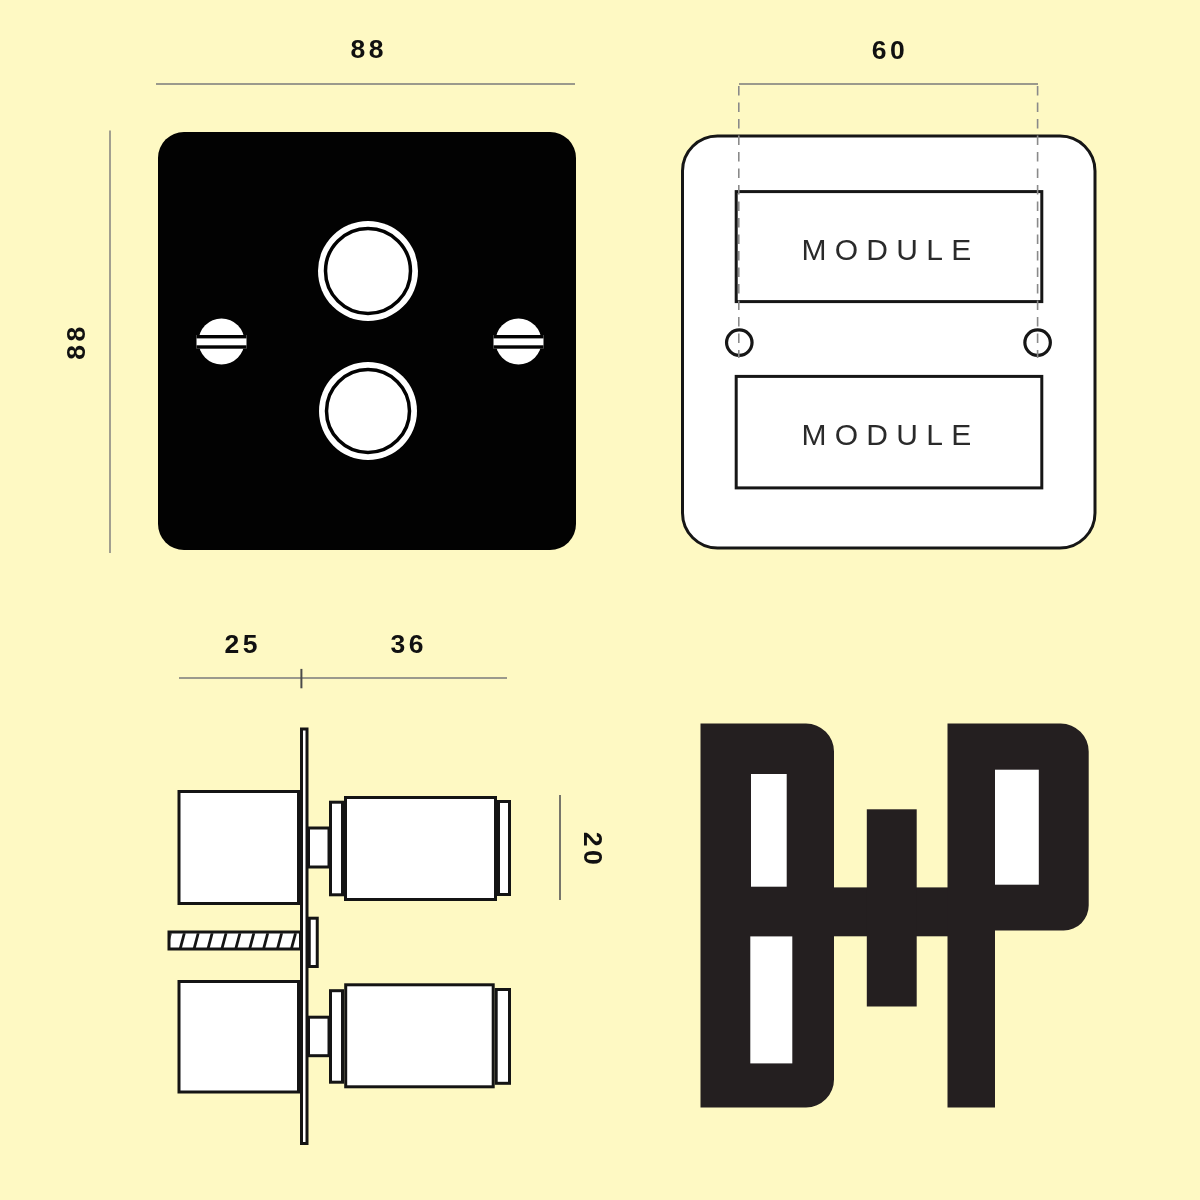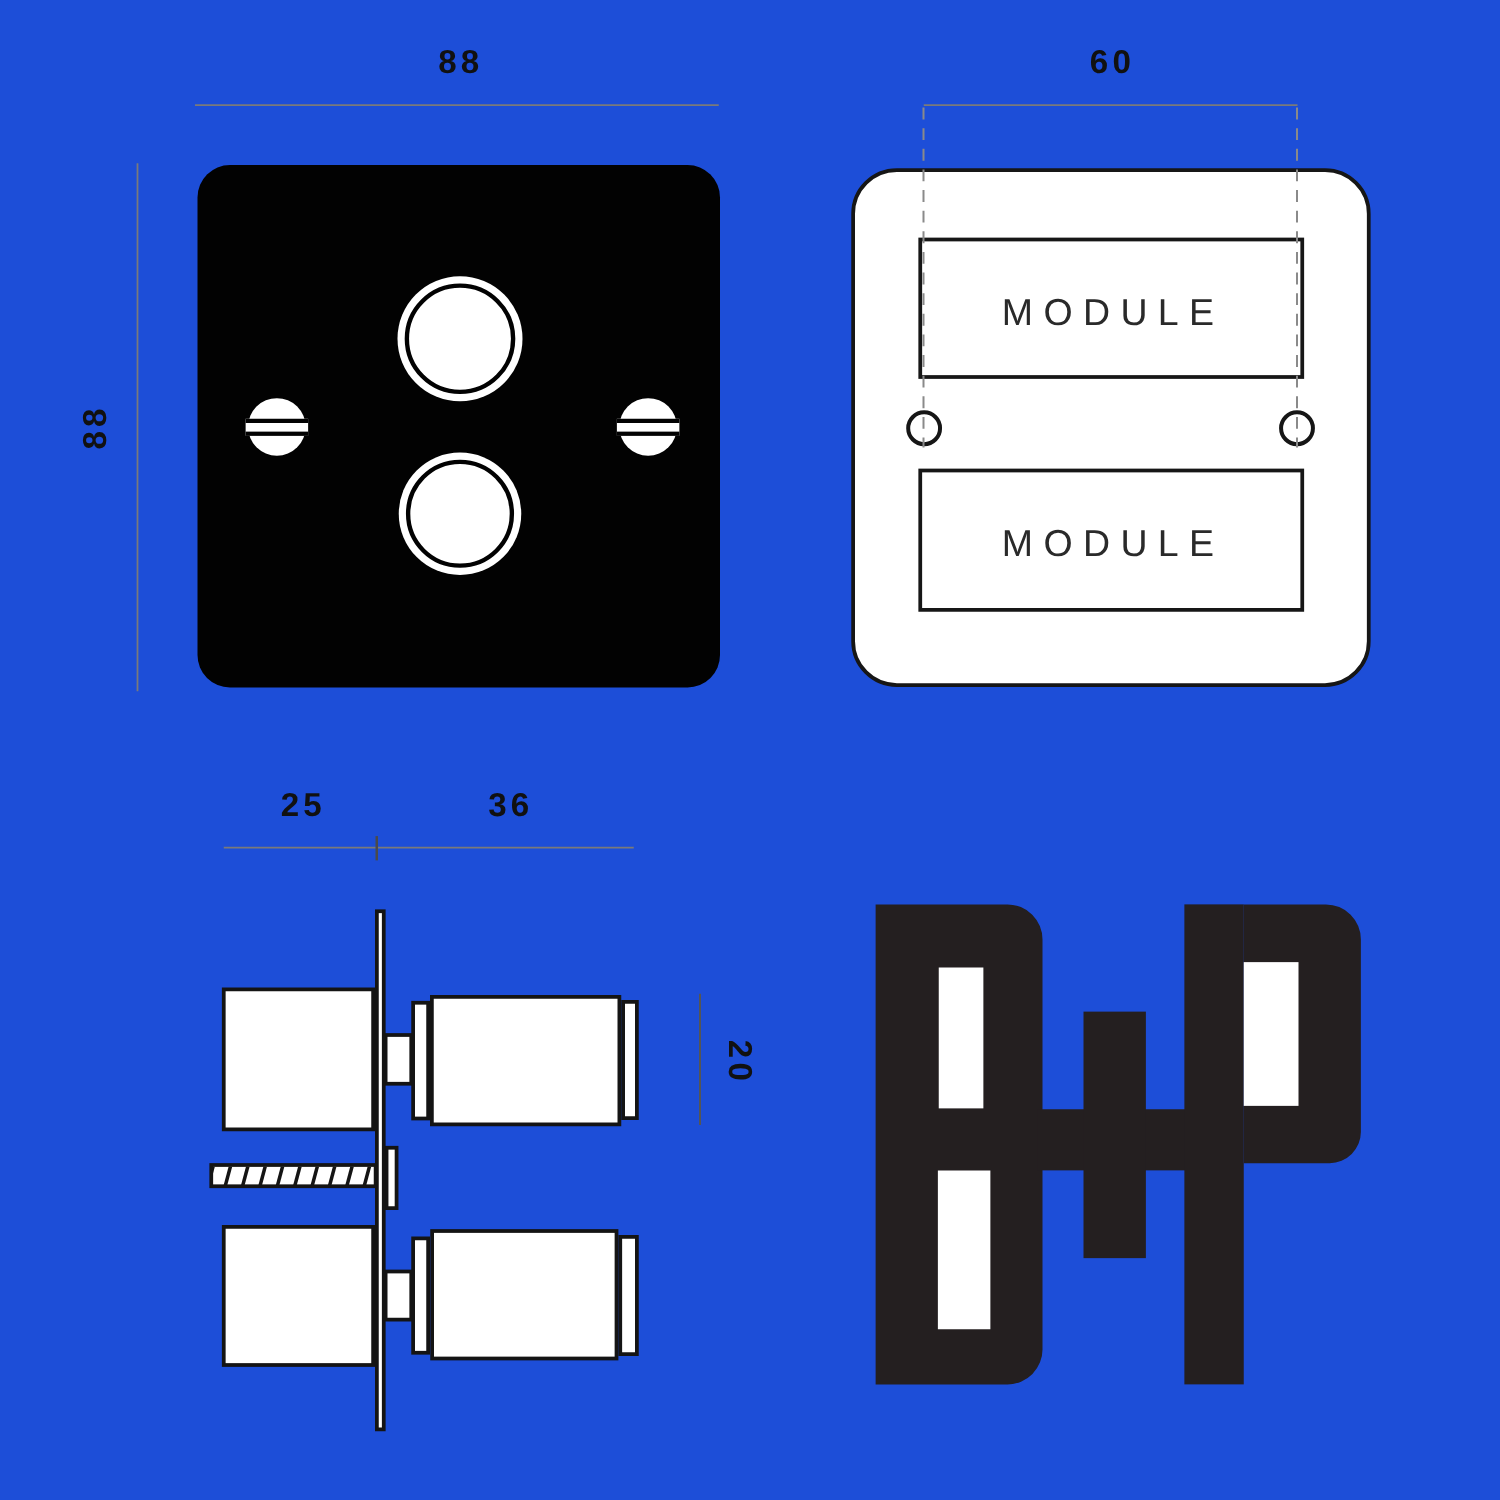--- a/index.html
+++ b/index.html
@@ -1,16 +1,16 @@
 <!DOCTYPE html>
 <html><head>
 <meta charset="utf-8">
 <style>
   html,body{margin:0;padding:0;background:#ffffff;}
-  #page{position:relative;width:1200px;height:1200px;background:#1d4ed8;overflow:hidden;
+  #page{position:relative;width:1200px;height:1200px;background:#fef9c3;overflow:hidden;
         font-family:"Liberation Sans", sans-serif;}
   svg text{font-family:"Liberation Sans", sans-serif;}
 </style>
 </head>
 <body>
 <div id="page">
 <svg width="1200" height="1200" viewBox="0 0 1200 1200" xmlns="http://www.w3.org/2000/svg">
 
   <line x1="156" y1="84" x2="575" y2="84" stroke="#7a7a7a" stroke-width="1.4"></line>
 

